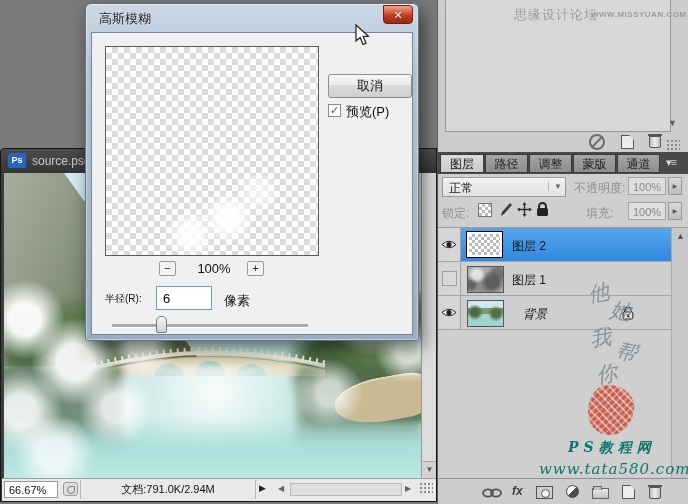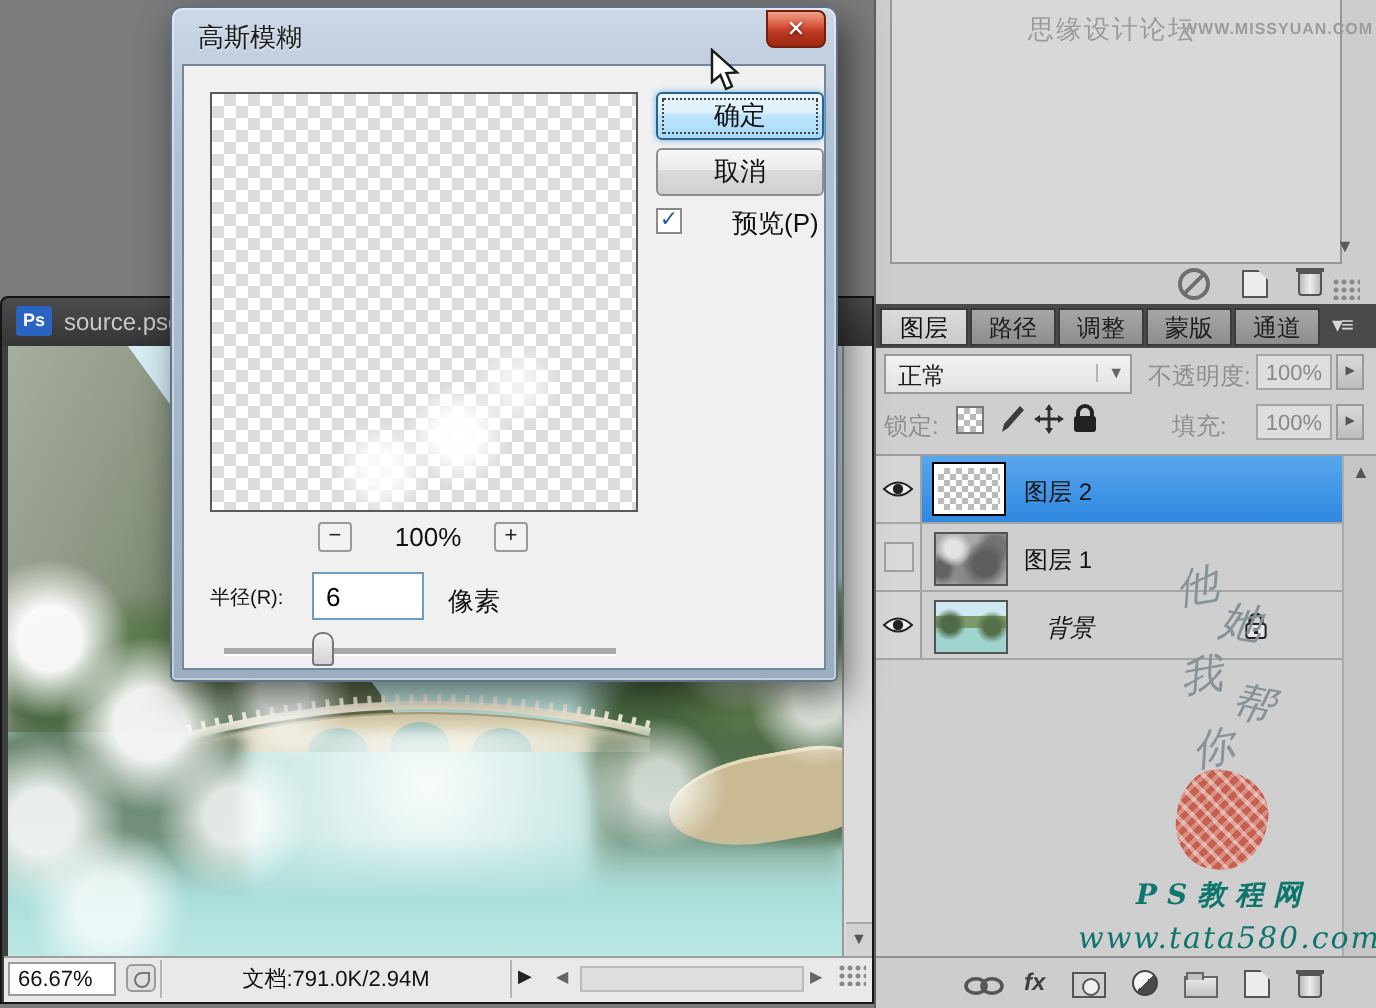--- a/index.html
+++ b/index.html
@@ -125,21 +125,21 @@
     background-image:linear-gradient(45deg,#dcdcdc 25%,transparent 25%,transparent 75%,#dcdcdc 75%),linear-gradient(45deg,#dcdcdc 25%,transparent 25%,transparent 75%,#dcdcdc 75%);
     background-size:12px 12px;background-position:0 0,6px 6px;}
   .preview-clouds{position:absolute;left:0;top:0;right:0;bottom:0;background:
     radial-gradient(circle at 58% 82%,rgba(255,255,255,.95) 0 10px,transparent 26px),
     radial-gradient(circle at 40% 90%,rgba(255,255,255,.85) 0 9px,transparent 24px),
     radial-gradient(circle at 72% 70%,rgba(255,255,255,.6) 0 8px,transparent 22px);}
   .btn7{background:linear-gradient(#f6f6f6,#ebebeb 45%,#dcdcdc 46%,#cfcfcf);border:1px solid #8e8e8e;border-radius:3px;font-size:13px;text-align:center;color:#111;box-sizing:border-box;}
   .btn-ok{left:236px;top:13px;width:84px;height:24px;line-height:22px;background:linear-gradient(#eaf6fd,#d9f0fc 45%,#bee6fd 46%,#a7d9f5);border:1px solid #2c628b;box-shadow:0 0 3px #66b2e8;outline:1px dotted #444;outline-offset:-4px;}
   .btn-cancel{left:236px;top:41px;width:84px;height:24px;line-height:22px;}
   .chkbox{left:236px;top:71px;width:13px;height:13px;background:#fff;border:1px solid #8a8a8a;box-sizing:border-box;text-align:center;line-height:11px;font-size:11px;color:#2458a8;font-weight:bold;}
-  .chklabel{left:254px;top:70px;font-size:13px;color:#111;margin-left:20px;}
+  .chklabel{left:254px;top:70px;font-size:13px;color:#111;}
   .zoombtn{width:17px;height:15px;background:#f2f2f2;border:1px solid #9a9a9a;box-sizing:border-box;text-align:center;line-height:13px;font-size:11px;color:#222;border-radius:2px;}
   .pcttxt{font-size:13px;color:#111;}
   .radius-label{left:13px;top:259px;font-size:10px;color:#111;}
   .radius-input{left:64px;top:253px;width:56px;height:24px;border:1px solid #6f9dbf;background:#fff;font-size:13px;padding:0 0 0 6px;box-sizing:border-box;font-family:"Liberation Sans","DejaVu Sans",sans-serif;}
   .radius-unit{left:132px;top:259px;font-size:13px;color:#111;}
   .slider-track{left:20px;top:291px;width:196px;height:3px;background:#a8a8a8;border-bottom:1px solid #fff;}
   .slider-thumb{left:64px;top:283px;width:11px;height:17px;background:linear-gradient(#f5f5f5,#d2d2d2);border:1px solid #777;border-radius:5px 5px 2px 2px;box-sizing:border-box;}
   .cursor-svg{left:268px;top:20px;width:17px;height:24px;z-index:60;}
 </style>
 </head>
@@ -319,21 +319,20 @@
 
   <div class="abs dlg">
     <span class="abs dlg-title">高斯模糊</span>
     <div class="abs dlg-close">✕</div>
 
     <div class="abs dlg-content">
       <div class="abs preview-box">
         <div class="preview-clouds"></div>
       </div>
 
-      <div class="abs btn7 btn-ok">确定</div>
       <div class="abs btn7 btn-cancel">取消</div>
 
       <div class="abs chkbox">✓</div>
       <span class="abs chklabel">预览(P)</span>
 
       <div class="abs zoombtn" style="left:67px;top:228px;">−</div>
       <span class="abs pcttxt" style="left:95px;top:228px;width:54px;text-align:center;">100%</span>
       <div class="abs zoombtn" style="left:155px;top:228px;">+</div>
 
       <span class="abs radius-label">半径(R):</span>

